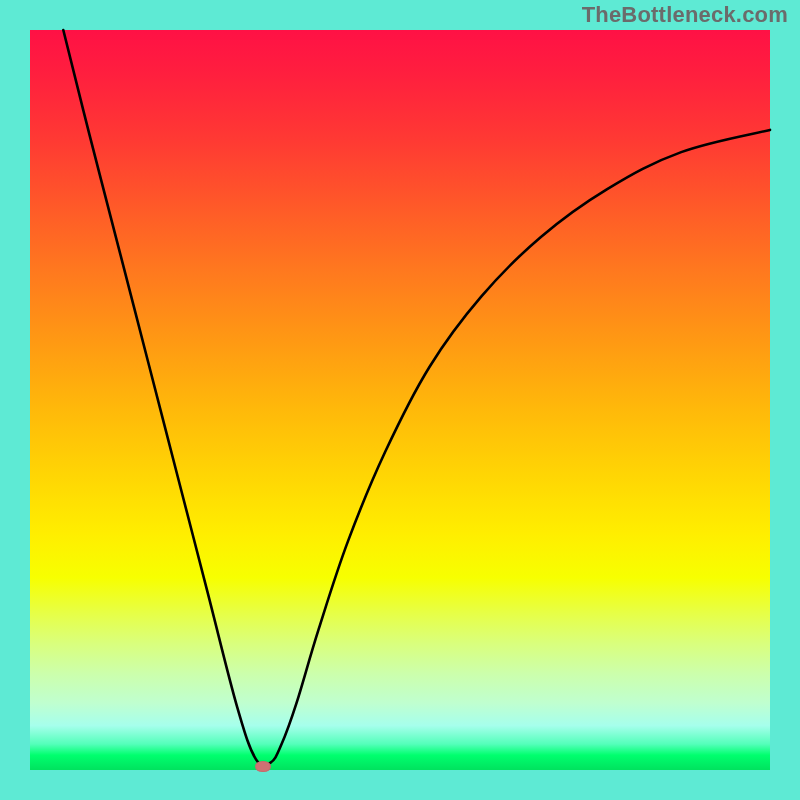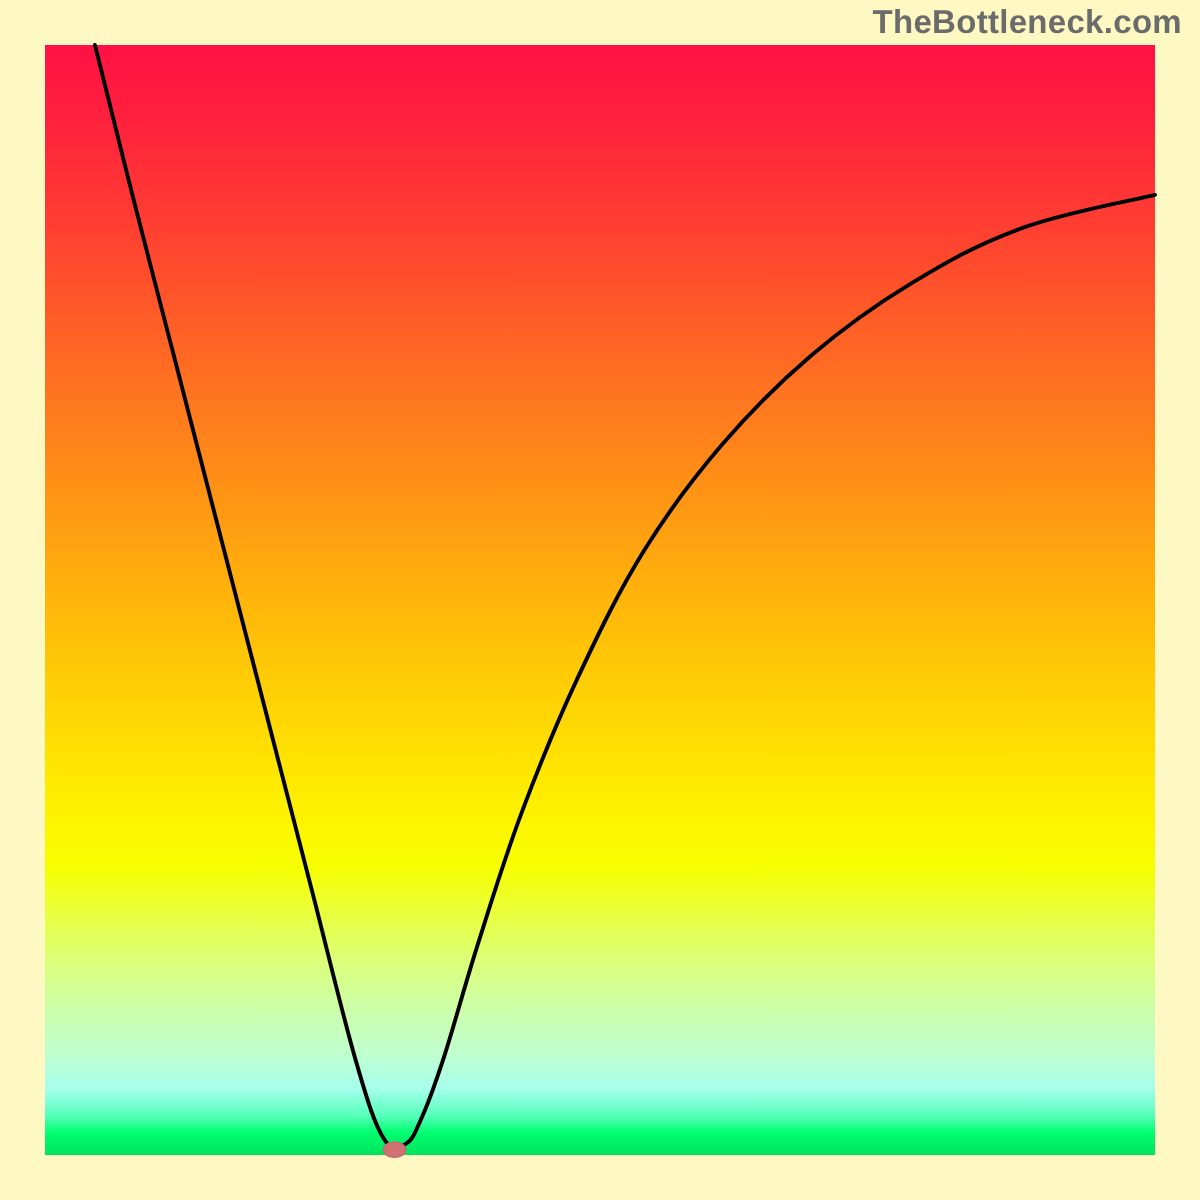--- a/index.html
+++ b/index.html
@@ -8,21 +8,21 @@
     width: 800px;
     height: 800px;
     background: #000;
     font-family: Arial, Helvetica, sans-serif;
     overflow: hidden;
   }
   .frame {
     position: relative;
     width: 800px;
     height: 800px;
-    background: #fef9c3;
+    background: #5eead4;
   }
   .watermark {
     position: absolute;
     top: 2px;
     right: 12px;
     color: #6b6b6b;
     font-size: 22px;
     font-weight: 600;
     letter-spacing: 0.2px;
     user-select: none;

